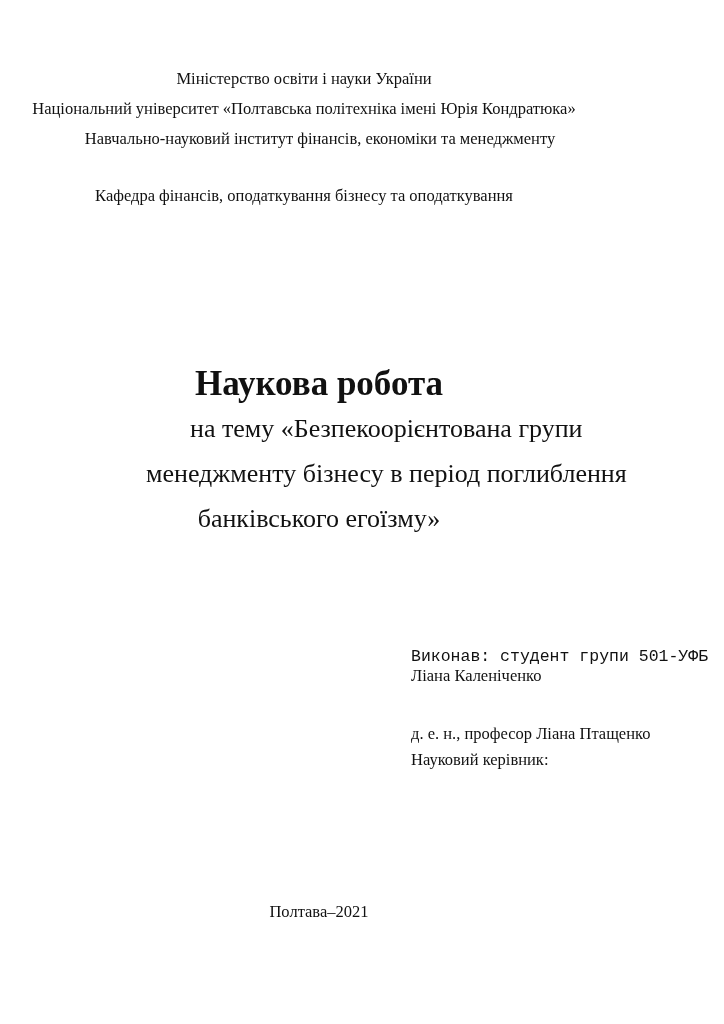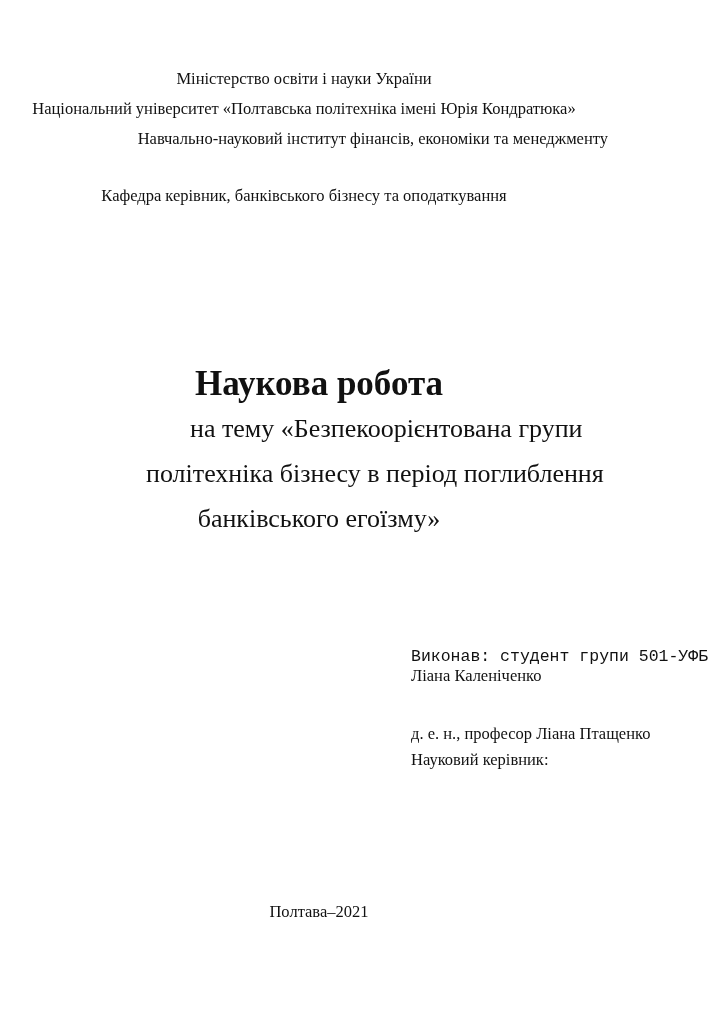--- a/index.html
+++ b/index.html
@@ -48,28 +48,28 @@
       text-align: center;
     }
   </style>
 </head>
 <body>
 
 <div>
 
   <div class="line center hdr" style="top:69px;">Міністерство освіти і науки України</div>
   <div class="line center hdr" style="top:99px;">Національний університет «Полтавська політехніка імені Юрія Кондратюка»</div>
-  <div class="line center hdr" style="top:129px; padding-left:32px; box-sizing:border-box;text-align:right;">Навчально-науковий інститут фінансів, економіки та менеджменту</div>
+  <div class="line center hdr" style="top:129px; padding-left:32px; box-sizing:border-box;">Навчально-науковий інститут фінансів, економіки та менеджменту</div>
 
-  <div class="line center hdr" style="top:186px;">Кафедра керівник, банківського бізнесу та оподаткування</div>
+  <div class="line center hdr" style="top:186px;">Кафедра фінансів, оподаткування бізнесу та оподаткування</div>
 
   <div class="line center title" style="top:364px; padding-left:30px; box-sizing:border-box;">Наукова робота</div>
 
   <div class="line topic" style="top:414px; left:190px;">на тему «Безпекоорієнтована групи</div>
-  <div class="line topic" style="top:459px; left:146px;">політехніка бізнесу в період поглиблення</div>
+  <div class="line topic" style="top:459px; left:146px;">менеджменту бізнесу в період поглиблення</div>
   <div class="line center topic" style="top:504px; padding-left:30px; box-sizing:border-box;">банківського егоїзму»</div>
 
   <div class="line sig" style="top:647px;font-family:Liberation Mono, monospace;">Виконав: студент групи 501-УФБ</div>
   <div class="line sig" style="top:666px;">Ліана Каленіченко</div>
   <div class="line sig" style="top:722px;margin-top:28px;">Науковий керівник:</div>
   <div class="line sig" style="top:724px;">д. е. н., професор Ліана Птащенко</div>
 
   <div class="line center city" style="top:902px; padding-left:30px; box-sizing:border-box;">Полтава–2021</div>
 
 </div>

